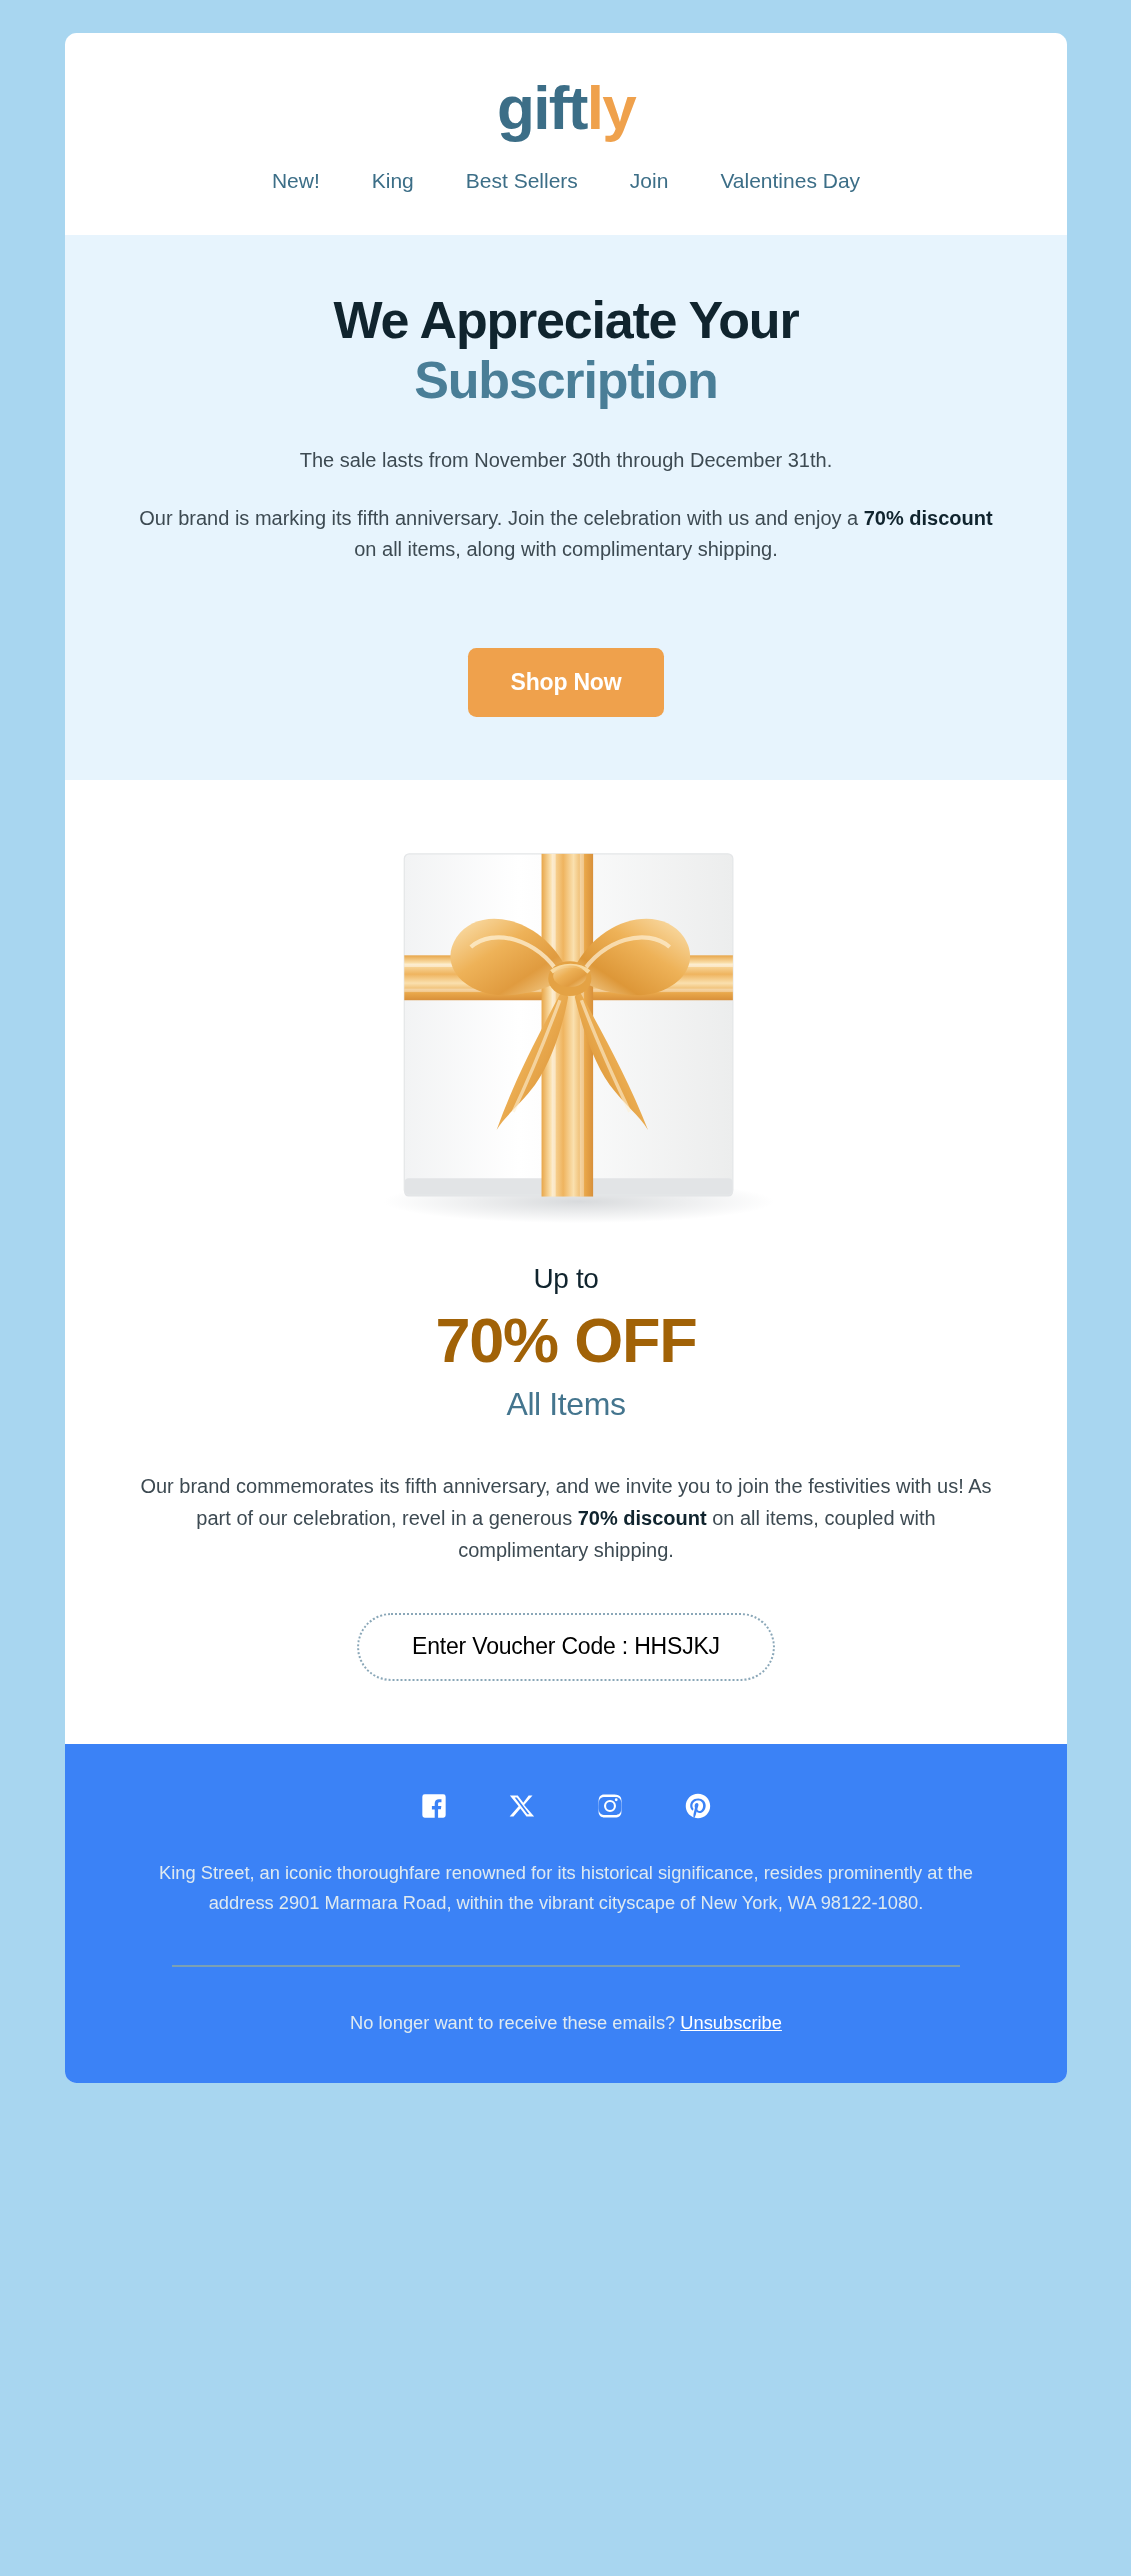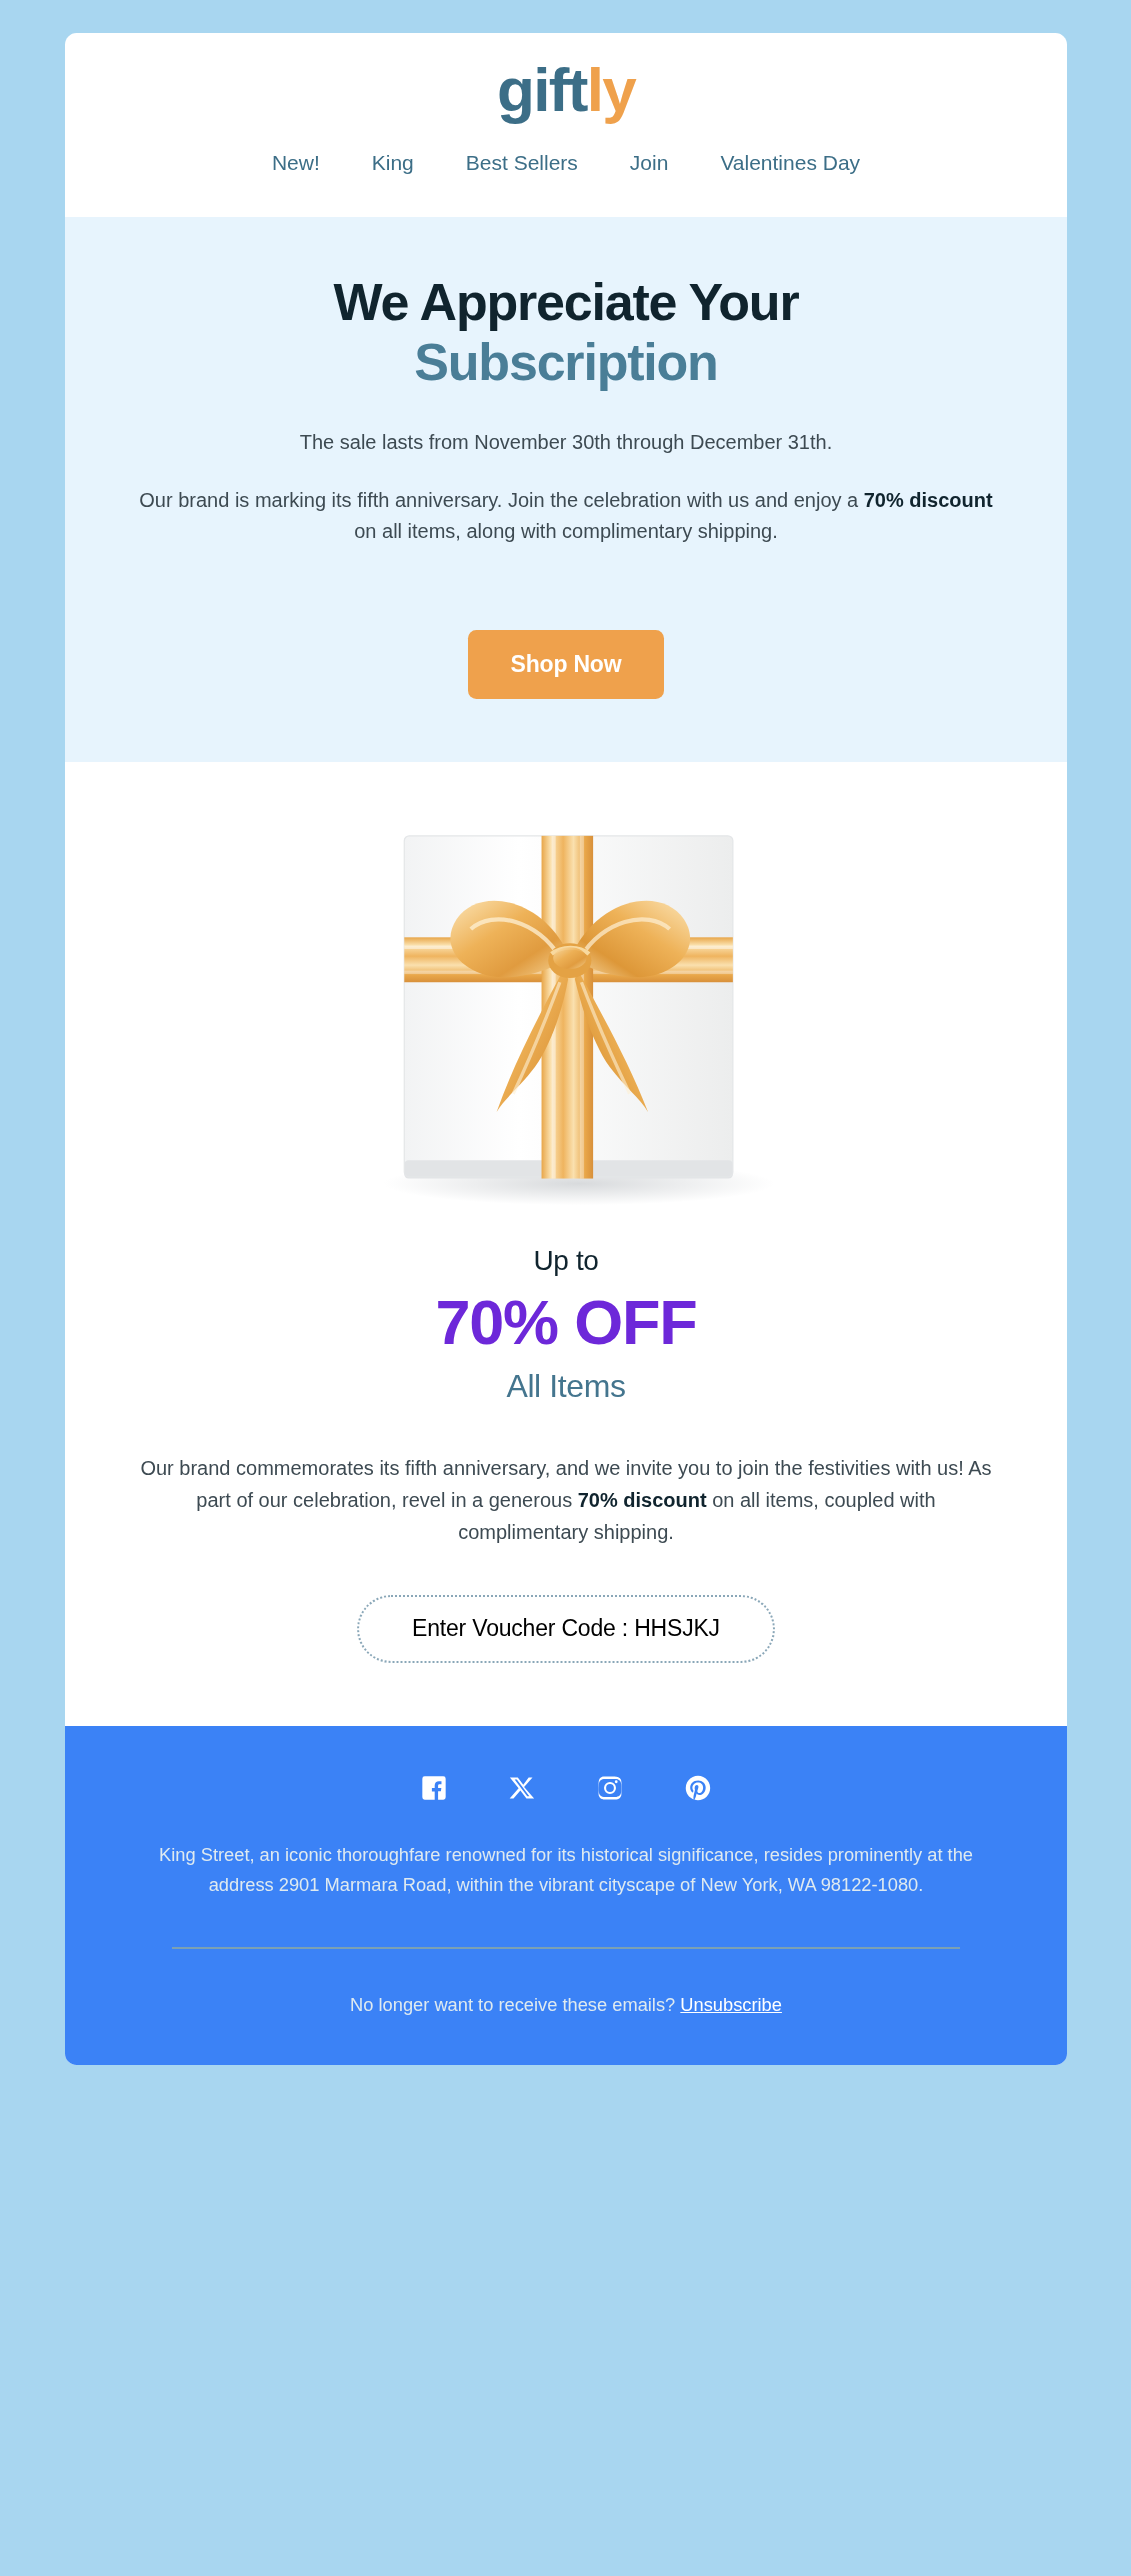--- a/index.html
+++ b/index.html
@@ -19,21 +19,21 @@
   .email-card {
     width: 1002px;
     background: #ffffff;
     border-radius: 11.6px;
     overflow: hidden;
   }
 
   
   .header {
     background: #ffffff;
-    padding: 26px 0 0 0;
+    padding: 44px 0 0 0;
     border-radius: 25px;
   }
 
   .logo-wrap {
     text-align: center;
     padding-bottom: 30px;
   }
 
   .logo {
     font-size: 62px;
@@ -133,21 +133,21 @@
     font-size: 28px;
     font-weight: 500;
     color: #10242e;
     letter-spacing: -0.4px;
   }
 
   .big-off {
     margin-top: 11.6px;
     font-size: 63px;
     font-weight: 700;
-    color: #6d28d9;
+    color: #a16207;
     letter-spacing: -1.2px;
     line-height: 1.05;
   }
 
   .all-items {
     margin-top: 13.3px;
     font-size: 32px;
     font-weight: 500;
     color: #44758e;
     letter-spacing: -0.4px;

